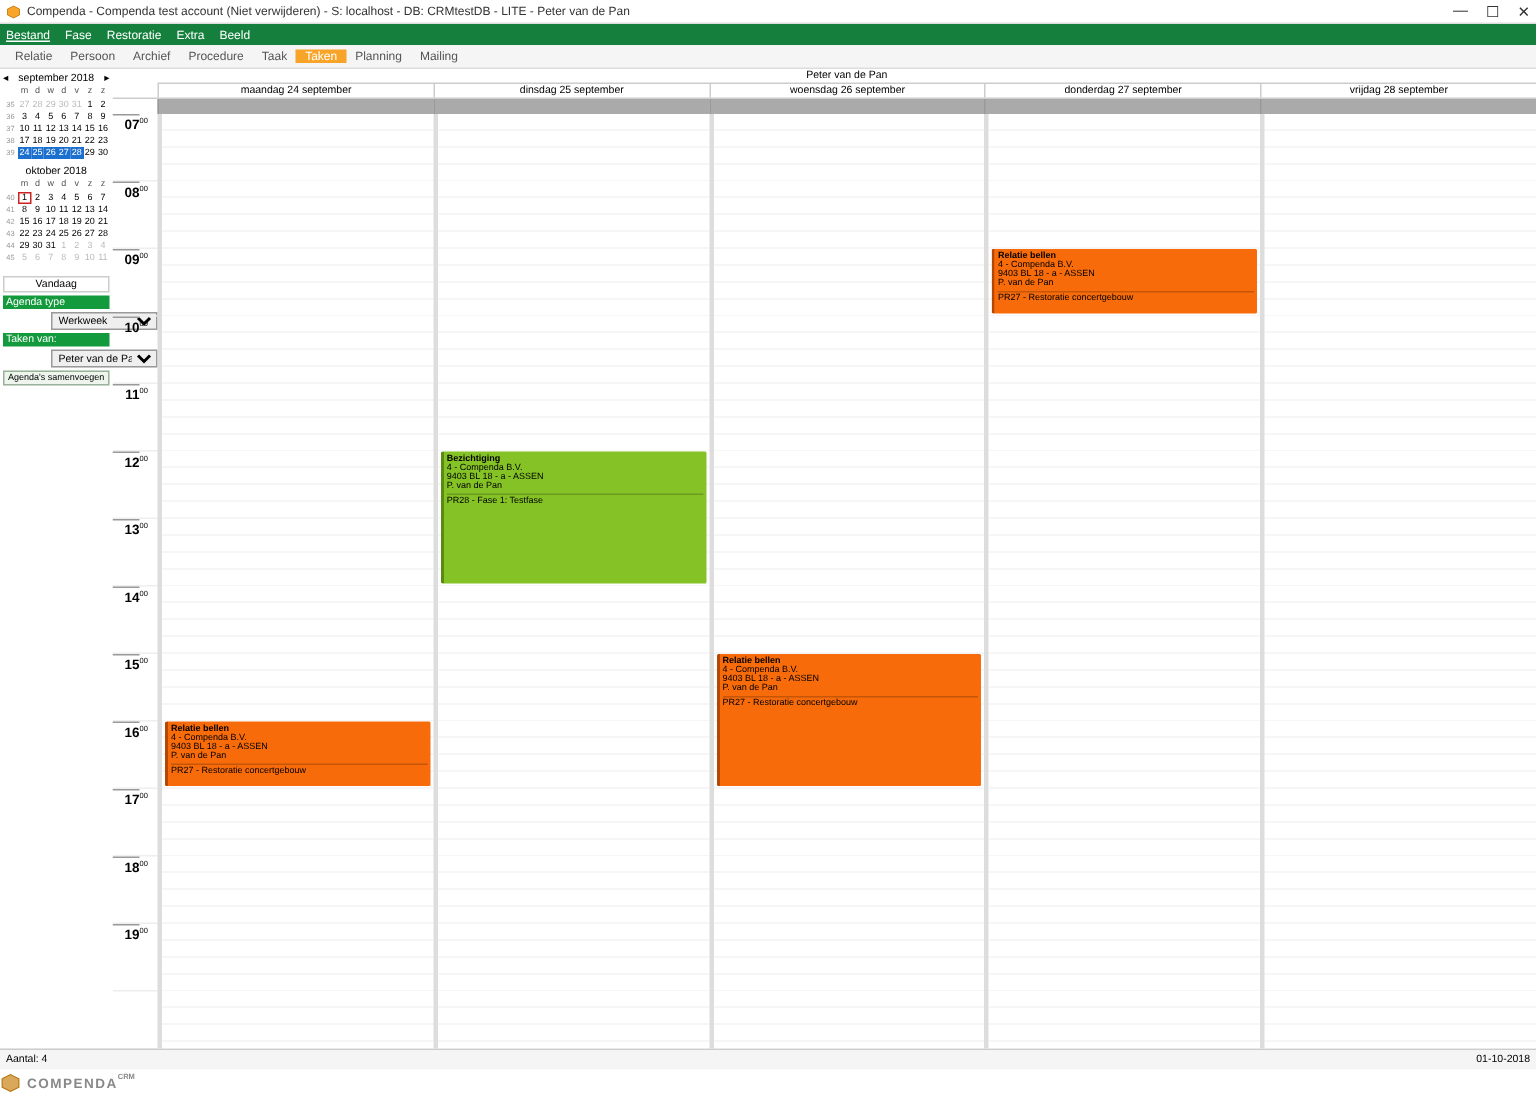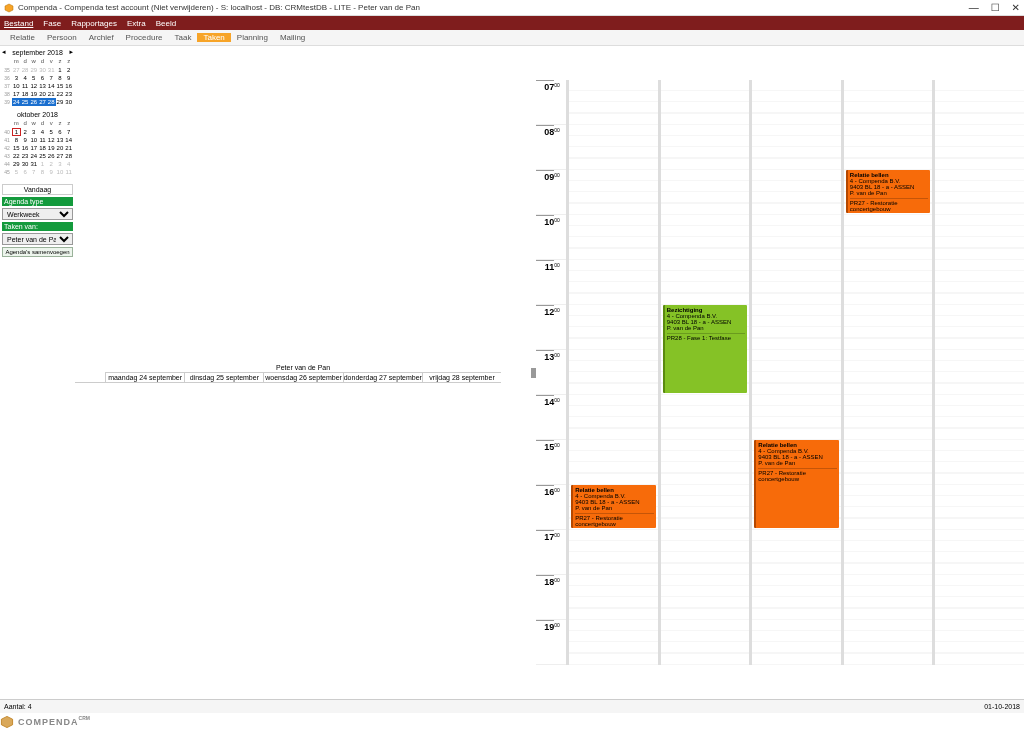--- a/index.html
+++ b/index.html
@@ -1,41 +1,41 @@
 <!DOCTYPE html>
 <html><head>
 <meta charset="utf-8">
 <style>
 * { margin: 0; padding: 0; box-sizing: border-box; font-family: Tahoma, Arial, sans-serif; }
 body { background: #fff; width: 1024px; height: 731px; overflow: hidden; font-size: 8px; display:flex; flex-direction:column;}
 .titlebar { height: 16px; background: #fff; display: flex; align-items: center; padding: 0 4px; border-bottom:1px solid #ddd;}
 .titlebar .icon { width: 10px; height: 10px; margin-right: 4px; }
 .titlebar .title { flex: 1; font-size: 8px; color: #333;}
 .winbtns { display: flex; gap: 12px; font-size: 10px; color:#333;}
-.menubar { height: 14px; background: #7f1d1d; display: flex; align-items: center; padding: 0 4px; font-size: 8px;}
+.menubar { height: 14px; background: #15803d; display: flex; align-items: center; padding: 0 4px; font-size: 8px;}
 .menubar span { color: #fff; margin-right: 10px; cursor:default;}
 .tabbar { height: 16px; background: #f5f5f5; display: flex; align-items: center; padding: 0 4px; border-bottom:1px solid #ddd; font-size:8px;}
 .tabbar .tab { padding: 0 6px; color: #555; cursor:default;}
 .tabbar .tab.active { background: #f7a428; color: #fff; }
 .content { flex:1; display:flex; overflow:hidden;}
 .sidebar { width: 75px; background: #fff; padding: 2px; font-size:7px; display:flex; flex-direction:column; gap:2px;}
 .calnav { display:flex; justify-content:space-between; align-items:center; font-size:7px;}
 .calnav span {cursor:default;}
 .daylabels { display:grid; grid-template-columns: 10px repeat(7,1fr); font-size:6px; text-align:center; color:#555;}
 .caldays { display:grid; grid-template-columns: 10px repeat(7,1fr); font-size:6px; text-align:center;}
 .caldays div { padding:0; height:8px; line-height:8px;}
 .caldays .dim { color:#bbb;}
 .caldays .wk { color:#999; font-size:5px;}
 .caldays .hl { background:#1a6fcf; color:#fff;}
 .caldays .today { border:1px solid #c22; line-height:6px;}
 .btn-today { background:#fff; border:1px solid #ccc; width:100%; text-align:center; padding:1px 0; font-size:7px; cursor:default;}
 .lbl-green { background:#139a3c; color:#fff; font-size:7px; padding:1px 2px;}
-.dd { width:100%; font-size:7px; height:12px; border:1px solid #999;}
+.dd { width:100%; font-size:7px; height:12px; border:1px solid #999;margin-left:32px;}
 .btn-merge { background:#edf5ed; border:1px solid #9ab29a; width:100%; font-size:6px; padding:1px 0; text-align:center;}
-.agenda { flex:1; display:flex; flex-direction:row; overflow:hidden;align-items:center;}
+.agenda { flex:1; display:flex; flex-direction:column; overflow:hidden;}
 .agenda-header { display:flex; font-size:7px; border-bottom:1px solid #ccc;}
 .time-col-spacer { width:30px;}
 .day-headers { flex:1; display:grid; grid-template-columns: repeat(5,1fr);}
 .person-header { grid-column: 1 / span 5; text-align:center; border-bottom:1px solid #ccc; padding:1px 0;}
 .day-header { text-align:center; padding:1px 0; border-left:1px solid #ccc;}
 .allday-row { display:flex; height:10px;}
 .allday-row .slot { background:#aaa; border-left:1px solid #999;}
 .agenda-body { flex:1; display:flex; overflow:hidden;}
 .time-col { width:30px; }
 .hour { height:45px; border-bottom:1px solid #eee; position:relative; font-size:7px; display:flex;}
@@ -65,21 +65,21 @@
   <div class="winbtns">
     <span>—</span>
     <span>☐</span>
     <span>✕</span>
   </div>
 </div>
 
 <div class="menubar" id="menubar">
     <span style="text-decoration: underline;">Bestand</span>
     <span>Fase</span>
-    <span>Rapportages</span>
+    <span>Restoratie</span>
     <span>Extra</span>
     <span>Beeld</span>
   </div>
 
 <div class="tabbar" id="tabbar">
     <span class="tab">Relatie</span>
     <span class="tab">Persoon</span>
     <span class="tab">Archief</span>
     <span class="tab">Procedure</span>
     <span class="tab">Taak</span>

